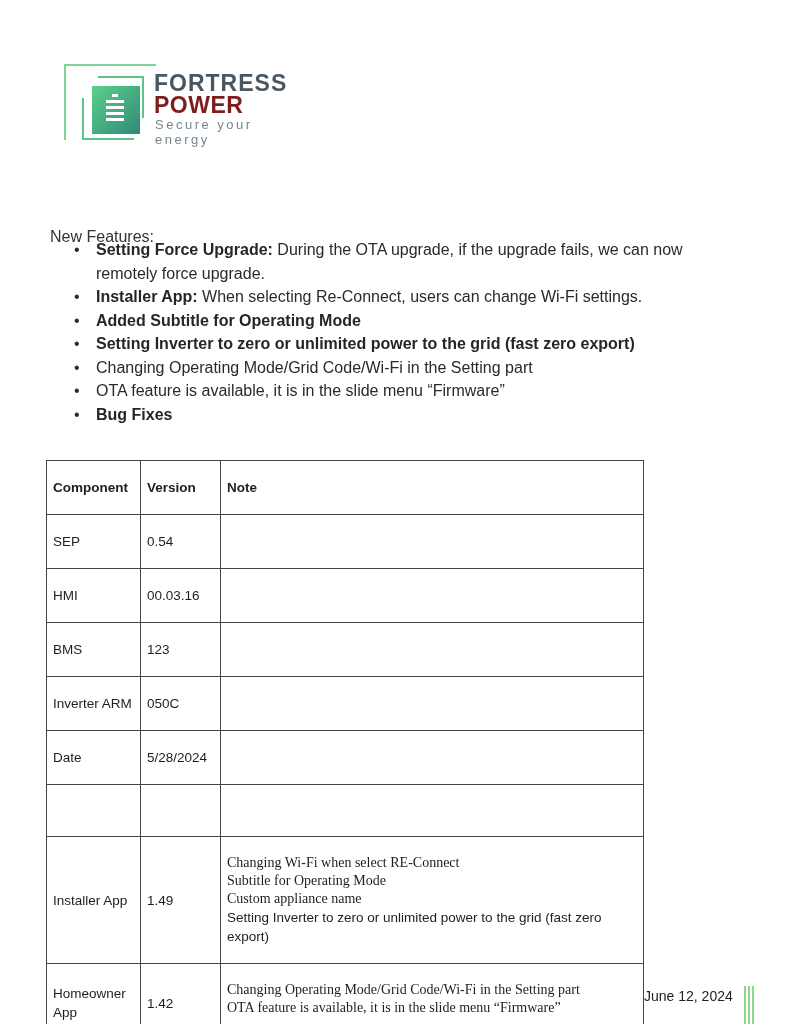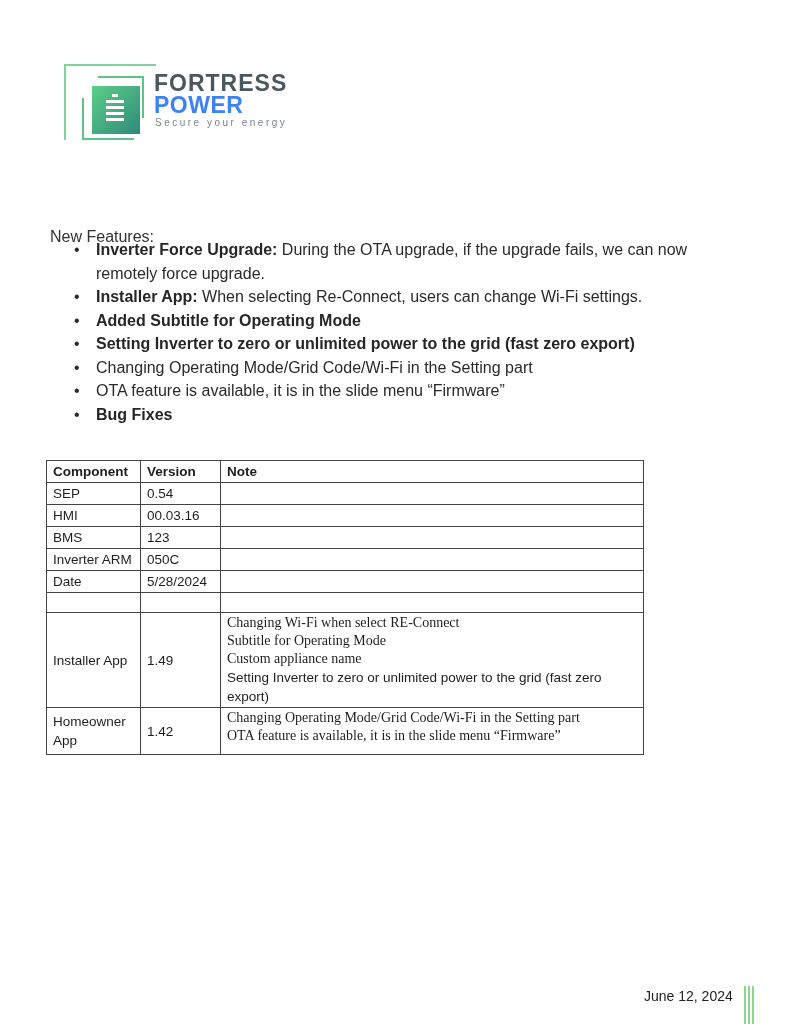--- a/index.html
+++ b/index.html
@@ -8,33 +8,33 @@
     
     .logo { position: absolute; left: 62px; top: 62px; width: 230px; height: 80px; }
     .logo .bracket-outer { position: absolute; left: 2px; top: 2px; width: 90px; height: 74px; border-left: 2px solid #7fd49a; border-top: 2px solid #7fd49a; }
     .logo .bracket-tr { position: absolute; left: 36px; top: 14px; width: 44px; height: 40px; border-top: 2px solid #5cc389; border-right: 2px solid #5cc389; }
     .logo .bracket-bl { position: absolute; left: 20px; top: 36px; width: 50px; height: 40px; border-left: 2px solid #5cc389; border-bottom: 2px solid #5cc389; }
     .logo .square { position: absolute; left: 30px; top: 24px; width: 48px; height: 48px; background: linear-gradient(135deg, #5dd08a 0%, #2e8a78 100%); }
     .logo .battery { position: absolute; left: 44px; top: 32px; width: 18px; height: 32px; }
     .logo .battery .cap { position: absolute; left: 6px; top: 0; width: 6px; height: 3px; background: #fff; }
     .logo .battery .bar { position: absolute; left: 0; width: 18px; height: 3px; background: #fff; }
     .logo .word1 { position: absolute; left: 92px; top: 8px; font-size: 23px; letter-spacing: 1px; color: #4a5660; font-weight: bold; }
-    .logo .word2 { position: absolute; left: 92px; top: 30px; font-size: 23px; font-weight: bold; color: #3b82f6; letter-spacing: 0.5px; }
-    .logo .tagline { position: absolute; left: 93px; top: 55px; font-size: 10px; letter-spacing: 2.5px; color: #7a868f; }
+    .logo .word2 { position: absolute; left: 92px; top: 30px; font-size: 23px; font-weight: bold; color: #7f1d1d; letter-spacing: 0.5px; }
+    .logo .tagline { position: absolute; left: 93px; top: 55px; font-size: 13px; letter-spacing: 2.5px; color: #7a868f; }
 
     
     .heading { position: absolute; left: 50px; top: 200px; font-size: 16px; color: #333; margin-top: 28px; }
     .features { position: absolute; left: 72px; top: 238px; width: 640px; margin: 0; padding: 0; list-style: none; font-size: 16px; line-height: 23.5px; color: #2a2a2a; }
     .features li { position: relative; padding-left: 24px; }
     .features li .bullet { position: absolute; left: 2px; top: 0; }
     .features b { font-weight: bold; color: #262626; }
 
     
     table.versions { position: absolute; left: 46px; top: 460px; width: 598px; border-collapse: collapse; font-size: 13.5px; color: #1e1e1e; }
-    table.versions th, table.versions td { border: 1px solid #444; padding: 1px 6px; vertical-align: middle; text-align: left; line-height: 19px; }
+    table.versions th, table.versions td { border: 1px solid #444; padding: 17px 6px; vertical-align: middle; text-align: left; line-height: 19px; }
     table.versions th { font-weight: bold; height: 19px; }
     table.versions col.c1 { width: 94px; }
     table.versions col.c2 { width: 80px; }
     table.versions td.serif { font-family: "Liberation Serif", serif; font-size: 14px; line-height: 18px; margin-left: 7px; }
     table.versions td.serif span.sans { font-family: "Liberation Sans", sans-serif; font-size: 13.5px; line-height: 19px; }
     table.versions tr.empty td { height: 17px; }
 
     
     .footer-date { position: absolute; left: 644px; top: 988px; font-size: 14px; color: #222; }
     .footer-bars { position: absolute; left: 744px; top: 986px; width: 10px; height: 38px; }
@@ -56,21 +56,21 @@
     <div class="bar" style="top:24px"></div>
   </div>
   <div class="word1">FORTRESS</div>
   <div class="word2">POWER</div>
   <div class="tagline">Secure your energy</div>
 </div>
 
 <div class="heading">New Features:</div>
 
 <ul class="features">
-  <li><span class="bullet">•</span><b>Inverter Force Upgrade:</b><span> During the OTA upgrade, if the upgrade fails, we can now remotely force upgrade.</span></li>
+  <li><span class="bullet">•</span><b>Setting Force Upgrade:</b><span> During the OTA upgrade, if the upgrade fails, we can now remotely force upgrade.</span></li>
   <li><span class="bullet">•</span><b>Installer App:</b><span> When selecting Re-Connect, users can change Wi-Fi settings.</span></li>
   <li><span class="bullet">•</span><b>Added Subtitle for Operating Mode</b><span></span></li>
   <li><span class="bullet">•</span><b>Setting Inverter to zero or unlimited power to the grid (fast zero export)</b><span></span></li>
   <li><span class="bullet">•</span><b></b><span>Changing Operating Mode/Grid Code/Wi-Fi in the Setting part</span></li>
   <li><span class="bullet">•</span><b></b><span>OTA feature is available, it is in the slide menu “Firmware”</span></li>
   <li><span class="bullet">•</span><b>Bug Fixes</b><span></span></li>
 </ul>
 
 <table class="versions">
   <colgroup>

